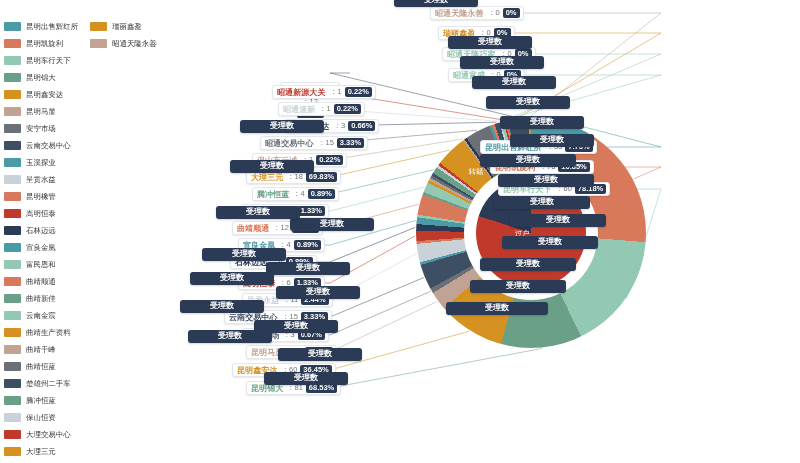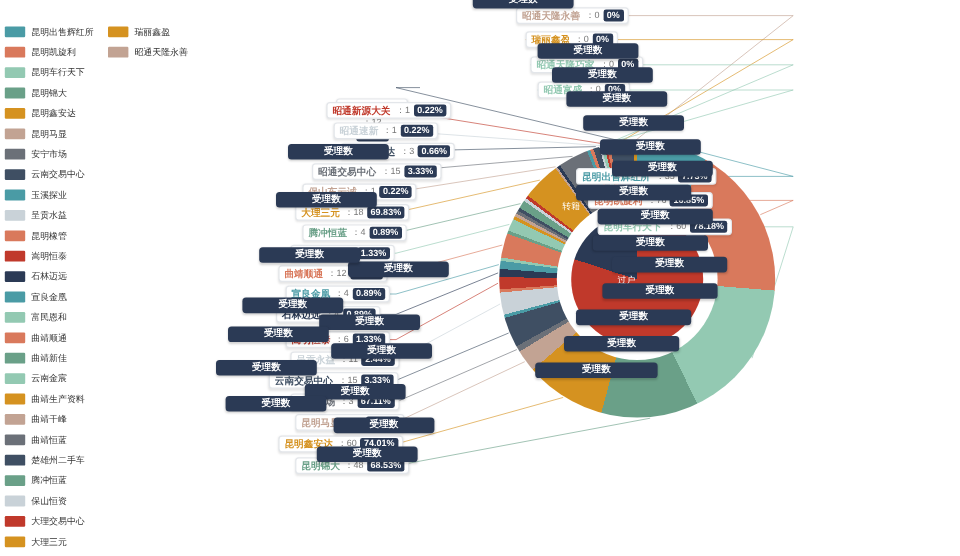--- a/index.html
+++ b/index.html
@@ -287,35 +287,35 @@
           <span class="pct">2.44%</span>
         </div>
         <div class="callout" style="top: 310px; left: 44px;">
           <span class="nm" style="color: rgb(63, 79, 99);">云南交易中心</span>
           <span class="val">：15</span>
           <span class="pct">3.33%</span>
         </div>
         <div class="callout" style="top: 328px; left: 62px;">
           <span class="nm" style="color: rgb(107, 112, 120);">安宁市场</span>
           <span class="val">：3</span>
-          <span class="pct">67.11%</span>
+          <span class="pct">0.67%</span>
         </div>
         <div class="callout" style="top: 345px; left: 66px;">
           <span class="nm" style="color: rgb(194, 163, 147);">昆明马显</span>
           <span class="val">：11</span>
           <span class="pct">2.44%</span>
         </div>
         <div class="callout" style="top: 363px; left: 52px;">
           <span class="nm" style="color: rgb(213, 146, 32);">昆明鑫安达</span>
           <span class="val">：60</span>
-          <span class="pct">74.01%</span>
+          <span class="pct">36.45%</span>
         </div>
         <div class="callout" style="top: 381px; left: 66px;">
           <span class="nm" style="color: rgb(106, 160, 136);">昆明锦大</span>
-          <span class="val">：48</span>
+          <span class="val">：81</span>
           <span class="pct">68.53%</span>
         </div>
         <div class="callout" style="top: 6px; left: 250px;">
           <span class="nm" style="color: rgb(194, 163, 147);">昭通天隆永善</span>
           <span class="val">：0</span>
           <span class="pct">0%</span>
         </div>
         <div class="callout" style="top: 26px; left: 258px;">
           <span class="nm" style="color: rgb(213, 146, 32);">瑞丽鑫盈</span>
           <span class="val">：0</span>

